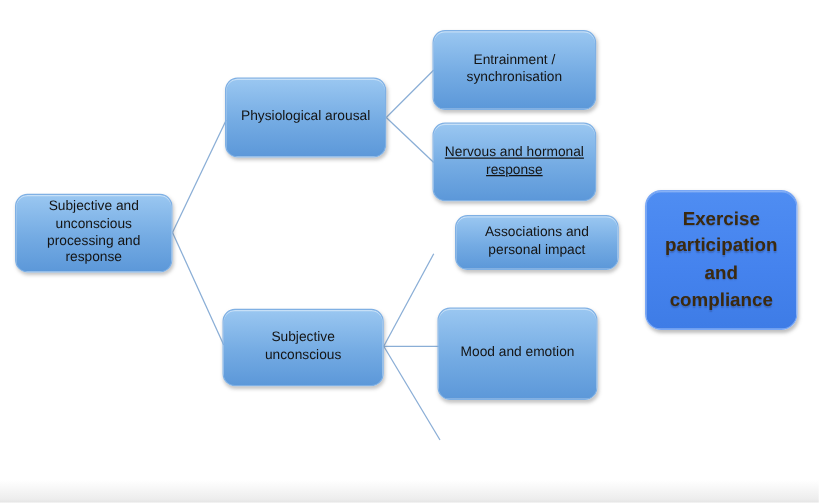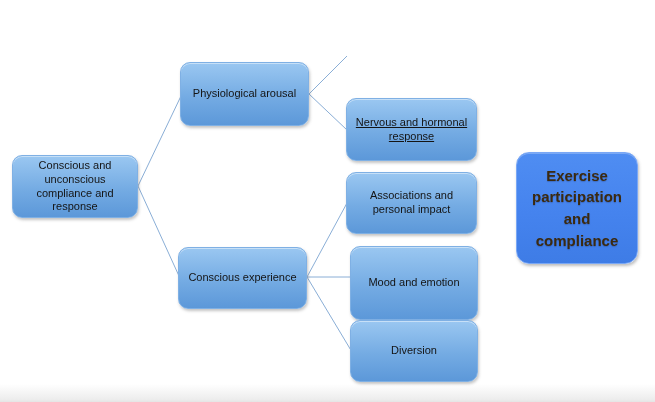--- a/index.html
+++ b/index.html
@@ -46,21 +46,21 @@
     padding: 4px 8px;
   }
   .node .label { display: block; }
 
   
   .n-root        { left: 12px;  top: 155px; width: 126px; height: 63px; }
   .n-physio      { left: 180px; top: 62px;  width: 129px; height: 64px; align-items: center; }
   .n-subjective  { left: 178px; top: 247px; width: 129px; height: 62px; }
   .n-entrainment { left: 346px; top: 24px;  width: 131px; height: 64px; }
   .n-nervous     { left: 346px; top: 98px;  width: 131px; height: 63px; text-decoration: underline; }
-  .n-assoc       { left: 346px; top: 172px; width: 131px; height: 62px; }
+  .n-assoc       { left: 364px; top: 172px; width: 131px; height: 44px; }
   .n-mood        { left: 350px; top: 246px; width: 128px; height: 74px; }
   .n-diversion   { left: 350px; top: 320px; width: 128px; height: 62px; }
 
   
   .n-outcome {
     left: 516px; top: 152px; width: 122px; height: 112px;
     border-radius: 13px;
     background: linear-gradient(180deg, #4f8df2 0%, #4583ee 55%, #3e7ce6 100%);
     border: 1px solid #79a7f5;
     box-shadow: inset 0 1px 0 rgba(255,255,255,0.25), 1px 2px 3px rgba(110,110,110,0.45);
@@ -93,46 +93,46 @@
     <line x1="138" y1="186" x2="181" y2="96" stroke="#8aaed6" stroke-width="1"></line>
     <line x1="138" y1="186" x2="179" y2="276" stroke="#8aaed6" stroke-width="1"></line>
     <line x1="309" y1="94" x2="347" y2="56" stroke="#8aaed6" stroke-width="1"></line>
     <line x1="309" y1="94" x2="347" y2="130" stroke="#8aaed6" stroke-width="1"></line>
     <line x1="307" y1="277" x2="347" y2="203" stroke="#8aaed6" stroke-width="1"></line>
     <line x1="307" y1="277" x2="351" y2="277" stroke="#8aaed6" stroke-width="1"></line>
     <line x1="307" y1="277" x2="352" y2="352" stroke="#8aaed6" stroke-width="1"></line>
   </svg>
 
   <div class="node n-root">
-    <span class="label">Conscious and unconscious compliance and response</span>
+    <span class="label">Subjective and unconscious processing and response</span>
   </div>
 
   <div class="node n-physio">
     <span class="label">Physiological arousal</span>
   </div>
 
   <div class="node n-subjective">
-    <span class="label">Conscious experience</span>
+    <span class="label">Subjective unconscious</span>
   </div>
 
+  <div class="node n-entrainment">
+    <span class="label">Entrainment / synchronisation</span>
+  </div>
 
   <div class="node n-nervous">
     <span class="label">Nervous and hormonal response</span>
   </div>
 
   <div class="node n-assoc">
     <span class="label">Associations and personal impact</span>
   </div>
 
   <div class="node n-mood">
     <span class="label">Mood and emotion</span>
   </div>
 
-  <div class="node n-diversion">
-    <span class="label">Diversion</span>
-  </div>
 
   <div class="node n-outcome">
     <span class="label">Exercise participation and compliance</span>
   </div>
 
   <div class="bottom-fade"></div>
 </div>
 
 </body></html>

